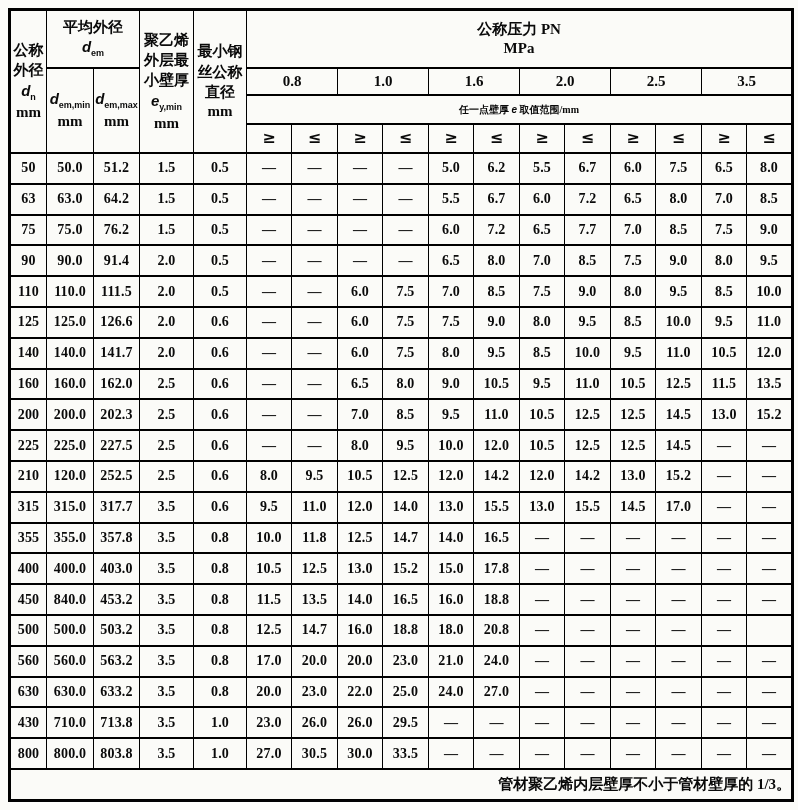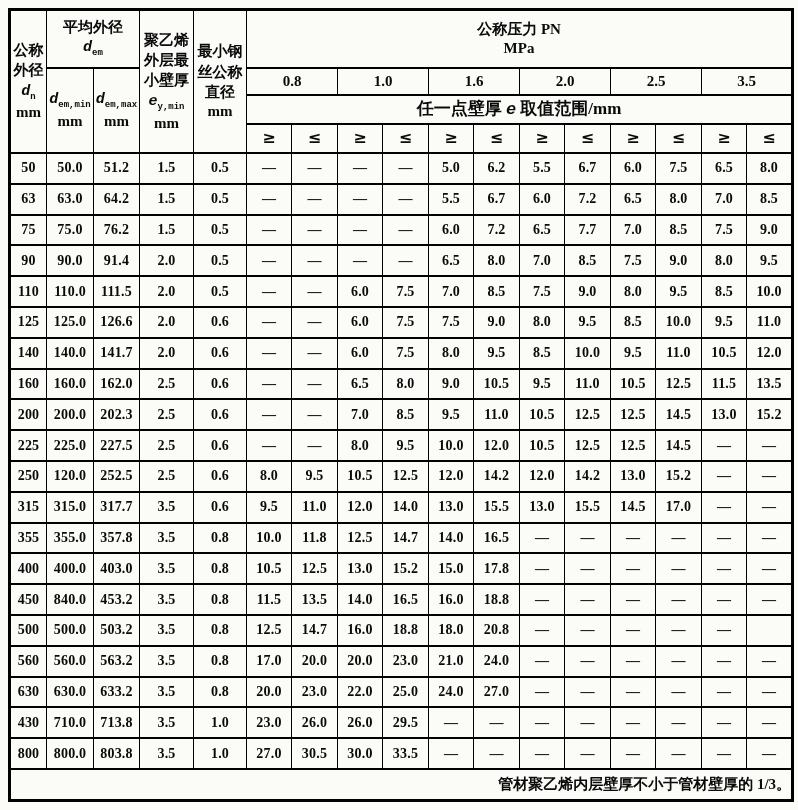--- a/index.html
+++ b/index.html
@@ -26,23 +26,23 @@
     vertical-align:middle;
     padding:0;
     font-weight:700;
     overflow:hidden;
   }
   
   thead th { font-size:15px; line-height:1.3; }
   .cjk-wrap { display:inline-block; line-height:1.35; }
   tr.hdr-main  th { height:56px; }
   tr.hdr-press th { height:25px; font-size:15px; }
-  tr.hdr-range th { height:27px; font-size:17px; }
+  tr.hdr-range th { height:27px; font-size:10px; }
   tr.hdr-sym   th { height:27px; font-size:16px; font-family:"DejaVu Sans","Liberation Sans",sans-serif; font-weight:700; }
-  .sym { font-style:italic; font-family:Liberation Mono, monospace;margin-top:41px; }
+  .sym { font-style:italic; font-family:Liberation Sans, sans-serif;margin-top:41px; }
   sub { font-size:9px; font-style:normal; letter-spacing:0; }
   .unit { font-style:normal; }
   th.tall { height:auto; }
   
   tbody td { height:28.8px; font-size:14px; letter-spacing:0.2px; }
   tbody td:first-child { font-size:14px; }
   
   tfoot td {
     height:29px;
     text-align:right;
@@ -320,21 +320,21 @@
           <td>10.0</td>
           <td>12.0</td>
           <td>10.5</td>
           <td>12.5</td>
           <td>12.5</td>
           <td>14.5</td>
           <td>—</td>
           <td>—</td>
         </tr>
         <tr>
-          <td>250</td>
+          <td>210</td>
           <td>120.0</td>
           <td>252.5</td>
           <td>2.5</td>
           <td>0.6</td>
           <td>8.0</td>
           <td>9.5</td>
           <td>10.5</td>
           <td>12.5</td>
           <td>12.0</td>
           <td>14.2</td>

